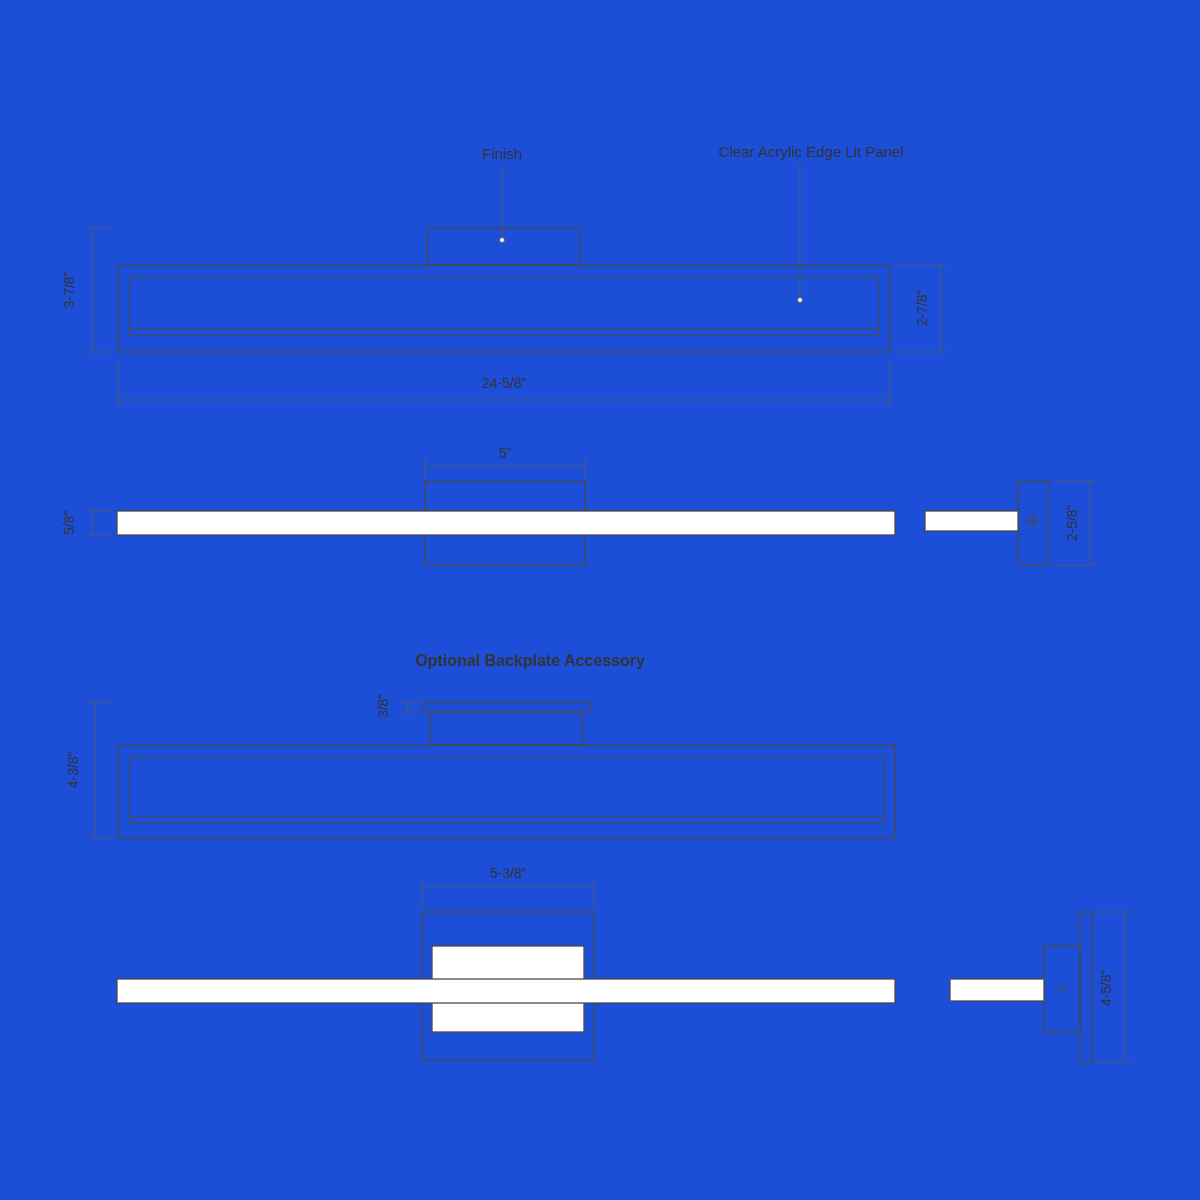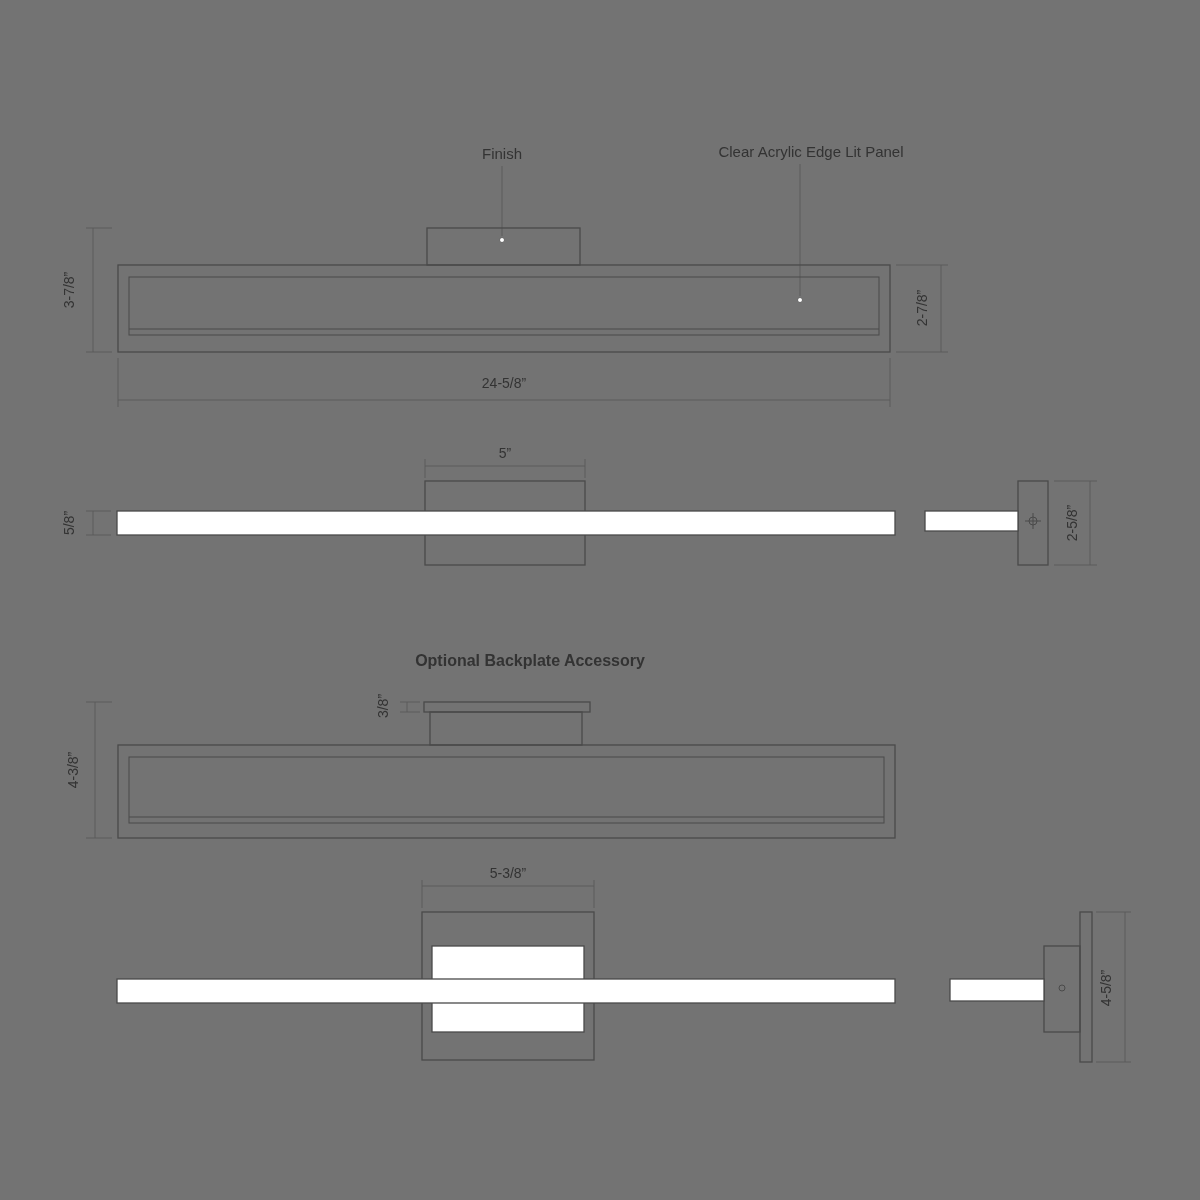--- a/index.html
+++ b/index.html
@@ -1,16 +1,16 @@
 <!DOCTYPE html>
 <html><head>
 <meta charset="utf-8">
 <style>
   html,body{margin:0;padding:0;background:#ffffff;}
-  .page{position:relative;width:1200px;height:1200px;background:#737373;overflow:hidden;}
+  .page{position:relative;width:1200px;height:1200px;background:#1d4ed8;overflow:hidden;}
   svg{display:block;}
   svg text{font-family:"Liberation Sans","DejaVu Sans",sans-serif;fill:#333333;}
   .lbl{font-size:15px;}
   .dim{font-size:14px;}
   .title{font-size:16px;font-weight:bold;}
   .obj{stroke:#4a4a4a;stroke-width:1.3;fill:none;}
   .objw{stroke:#4a4a4a;stroke-width:1.3;fill:#ffffff;}
   .thin{stroke:#4a4a4a;stroke-width:1;fill:none;}
   .dimline{stroke:#5a5a5a;stroke-width:0.9;fill:none;}
   .leader{stroke:#5a5a5a;stroke-width:0.9;fill:none;}

